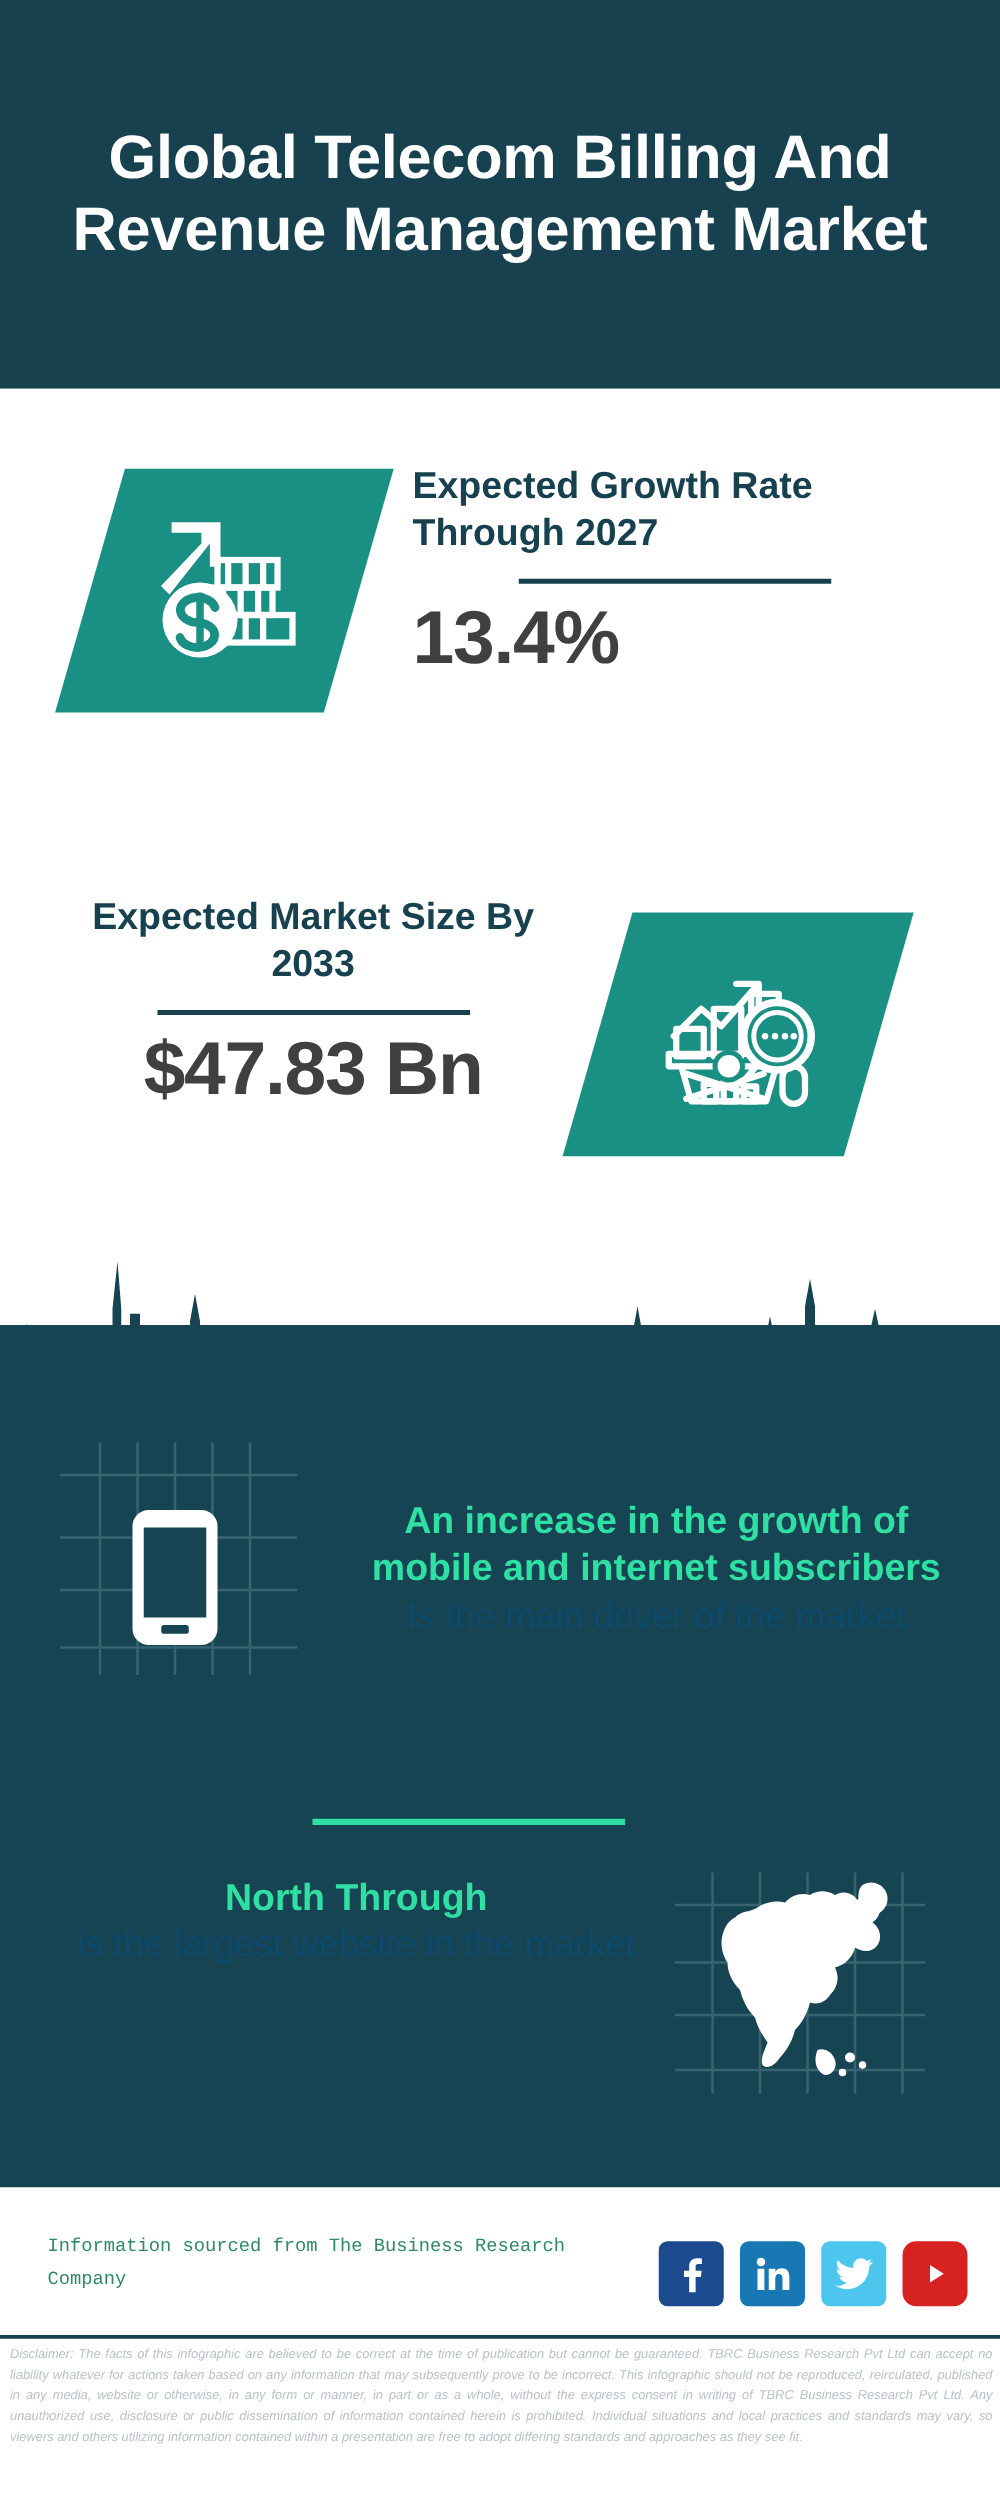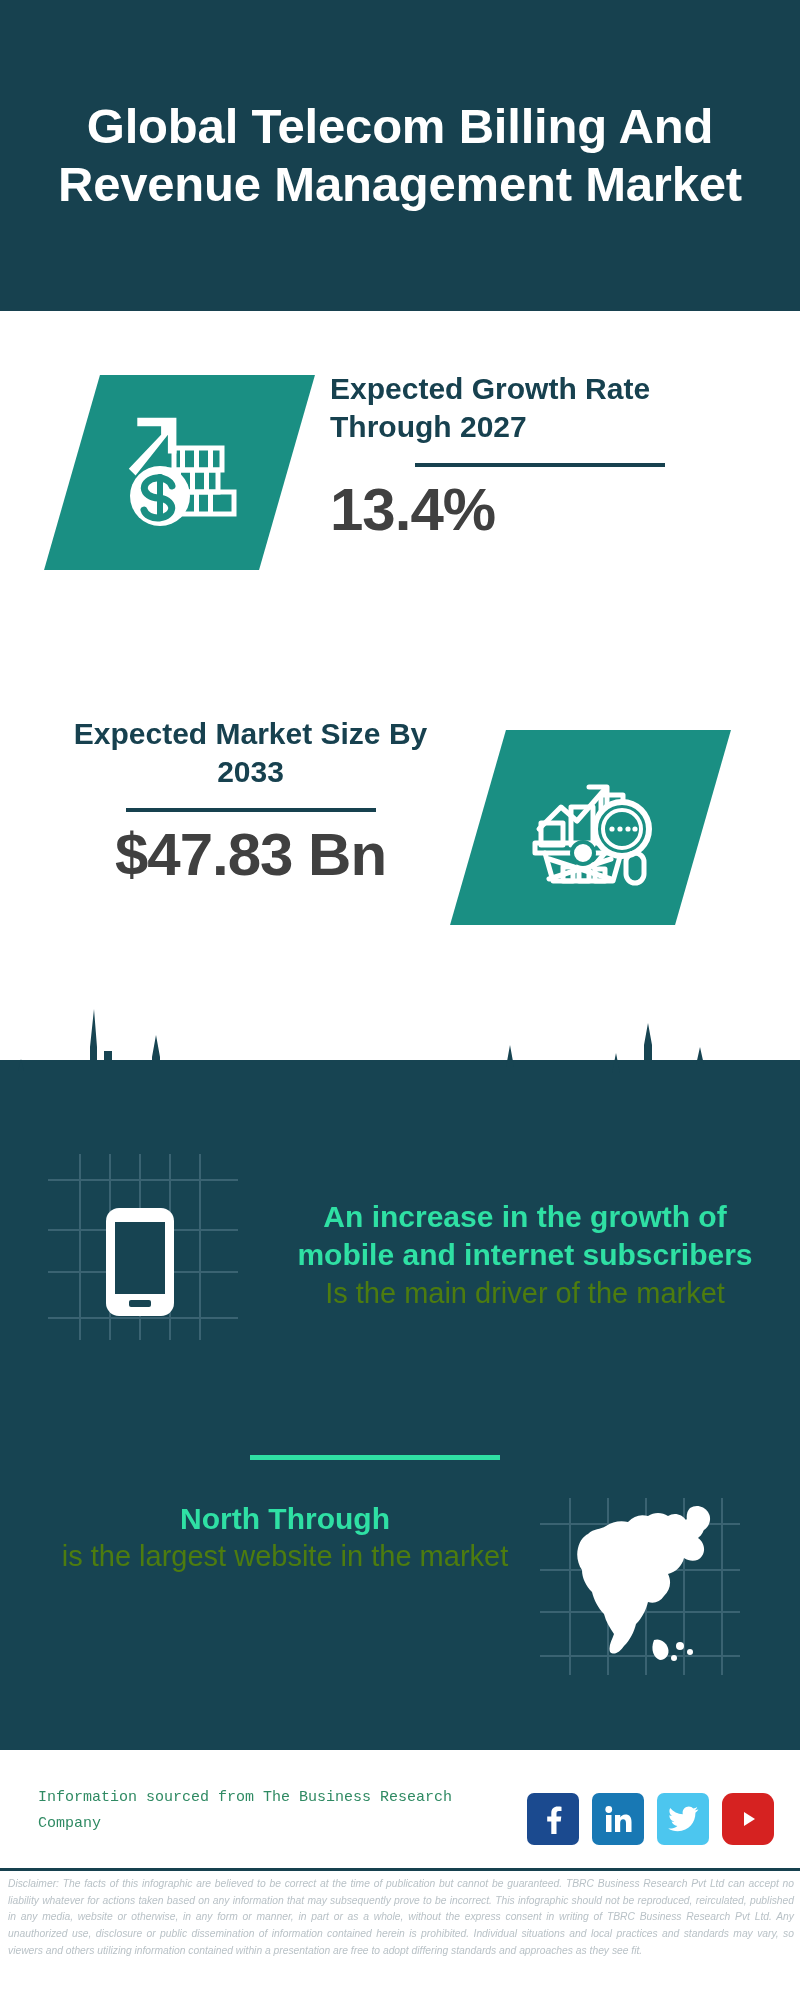--- a/index.html
+++ b/index.html
@@ -98,21 +98,21 @@
     text-align:center;
   }
   .hl {
     color:#2fe0a4;
     font-size:30px;
     font-weight:bold;
     line-height:1.28;
     display:block;
   }
   .sub {
-    color:#4d7c0f;
+    color:#0c4a6e;
     font-size:29px;
     font-weight:normal;
     line-height:1.3;
     display:block;
   }
   .mid-divider {
     position:absolute; left:250px; top:1455px;
     width:250px; height:5px; background:#2fe0a4;
   }
 

